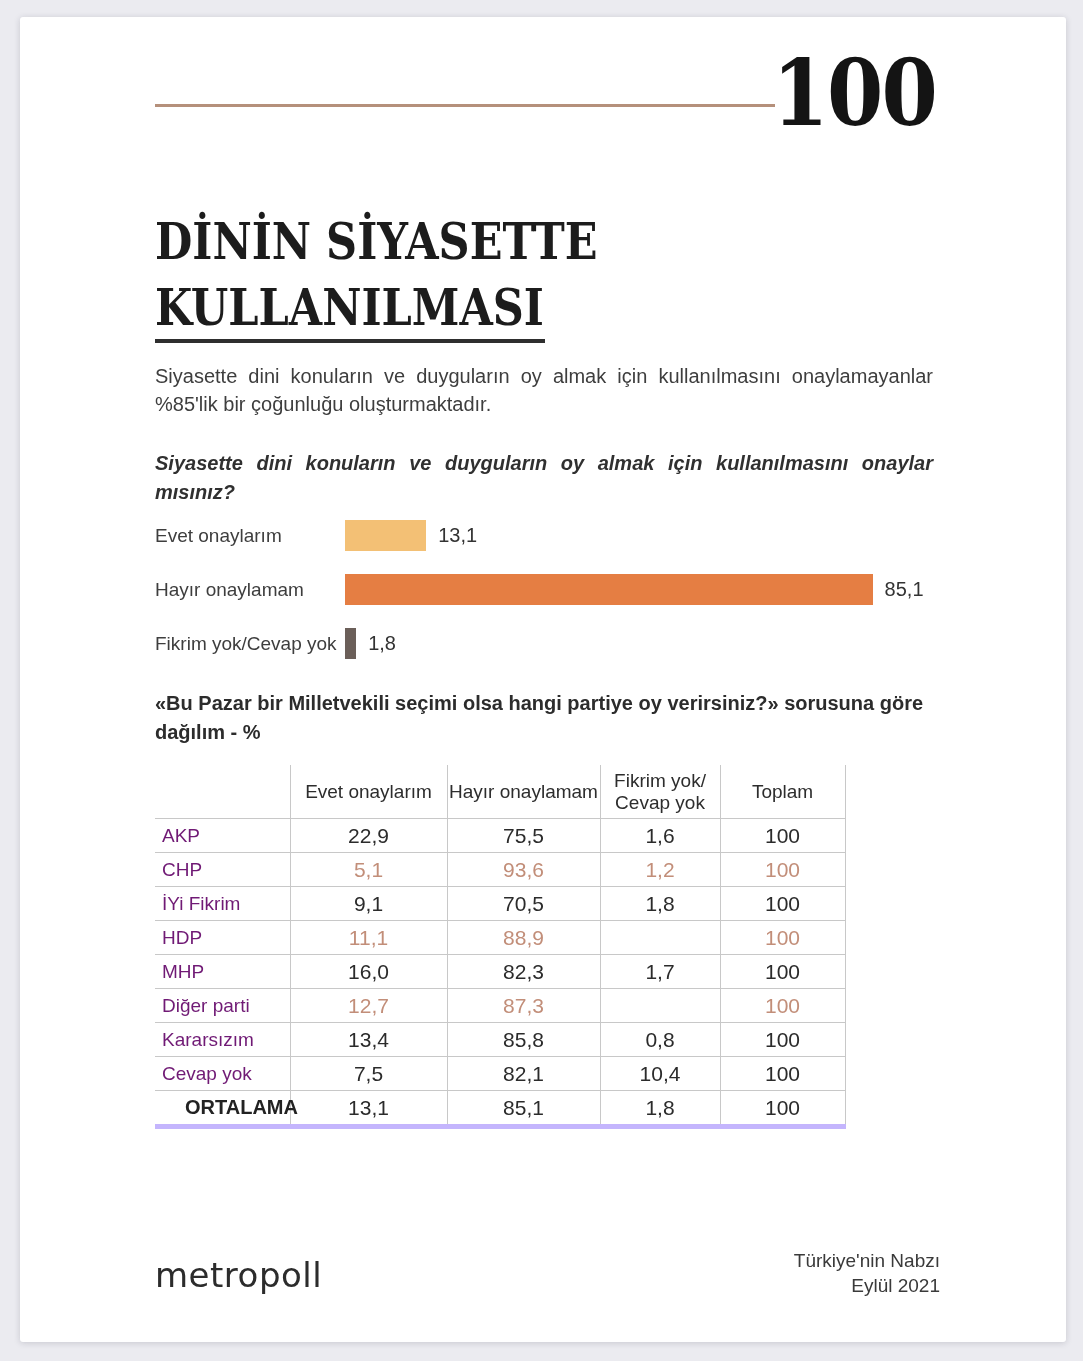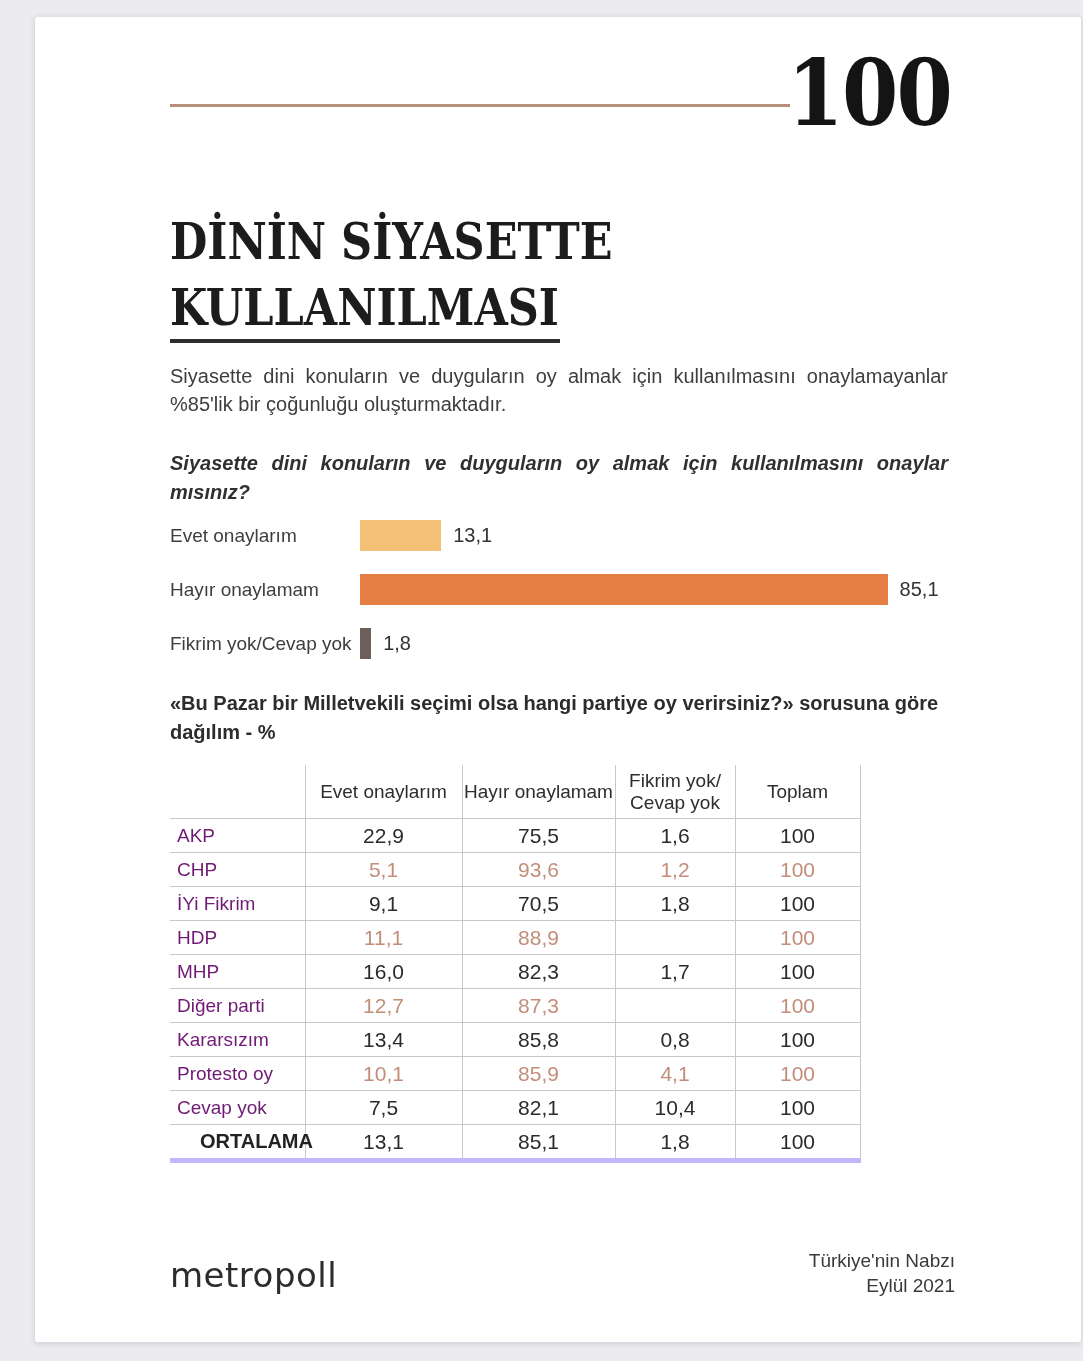--- a/index.html
+++ b/index.html
@@ -10,21 +10,20 @@
     position:relative;
     -webkit-font-smoothing:antialiased;
   }
   .page{
     position:absolute;left:20px;top:17px;
     width:1046px;height:1325px;
     background:#ffffff;
     border-radius:3px;
     box-shadow:0 1px 6px rgba(40,40,60,.18);
     overflow:hidden;
-    margin-left:15px;
   }
   
   .top-rule{
     position:absolute;left:135px;top:87px;
     width:620px;height:3px;background:#b5907b;
   }
   .page-number{
     position:absolute;right:130px;top:30px;
     font-family:"DejaVu Serif",serif;font-weight:700;
     font-size:92px;line-height:1;color:#141414;
@@ -202,27 +201,20 @@
         <td></td>
         <td>100</td>
       </tr>
       <tr>
         <td class="lbl">Kararsızım</td>
         <td>13,4</td>
         <td>85,8</td>
         <td>0,8</td>
         <td>100</td>
       </tr>
-      <tr class="hl">
-        <td class="lbl">Protesto oy</td>
-        <td>10,1</td>
-        <td>85,9</td>
-        <td>4,1</td>
-        <td>100</td>
-      </tr>
       <tr>
         <td class="lbl">Cevap yok</td>
         <td>7,5</td>
         <td>82,1</td>
         <td>10,4</td>
         <td>100</td>
       </tr>
       <tr class="total">
         <td class="lbl">ORTALAMA</td>
         <td>13,1</td>

